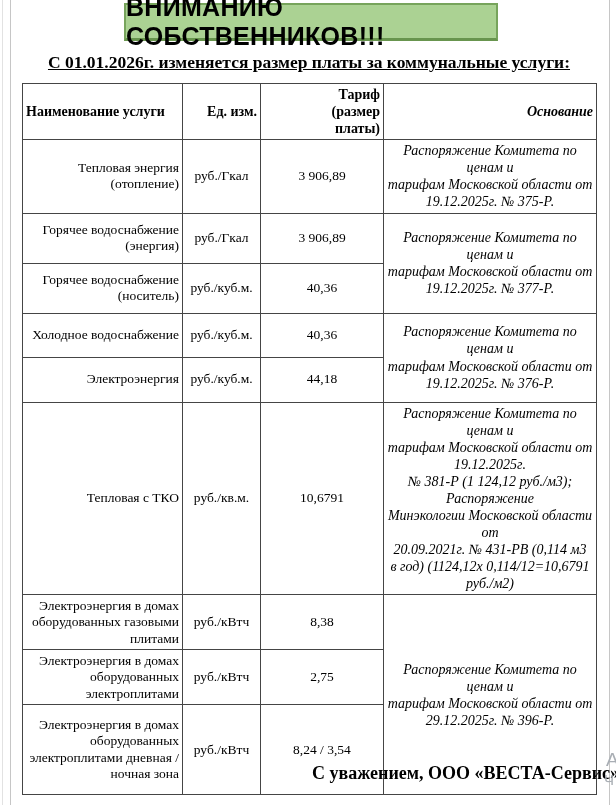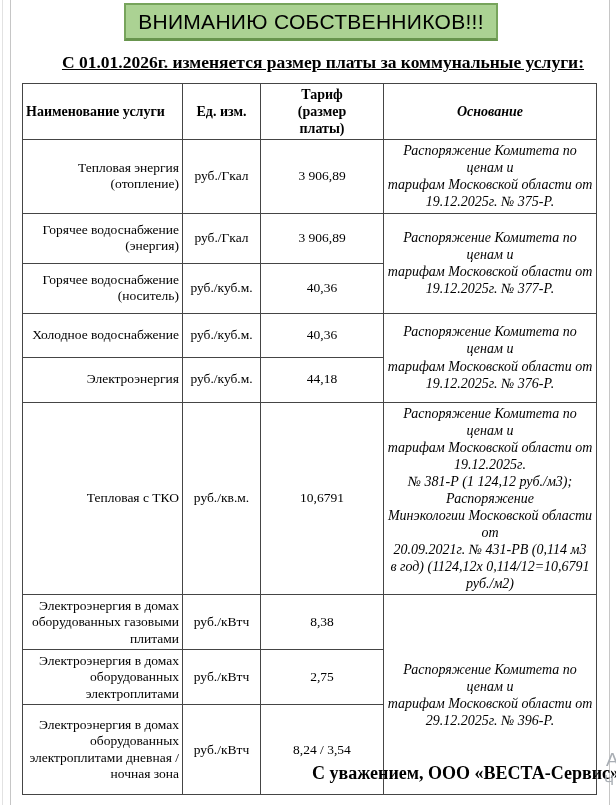--- a/index.html
+++ b/index.html
@@ -18,28 +18,28 @@
 
   .banner {
     position: absolute;
     left: 124px; top: 3px;
     width: 370px; height: 33px;
     background: #abd293;
     border: 2px solid #77a45c;
     border-bottom: 3px solid #68954e;
     display: flex; align-items: center; justify-content: center;
     font-family: "Liberation Sans", sans-serif;
-    font-weight: 400;
-    font-size: 21px;
+    font-weight: 700;
+    font-size: 25px;
     letter-spacing: 0.3px;
   }
 
   .subtitle {
     position: absolute;
-    left: 36px; top: 52px;
+    left: 22px; top: 52px;
     width: 574px;
     text-align: center;
     font-weight: 700;
     font-size: 17.5px;
     text-decoration: underline;
   }
 
   table.tariffs {
     position: absolute;
     left: 22px; top: 83px;
@@ -65,21 +65,21 @@
   tr.r1 { height: 62px; }
   tr.r2 { height: 50px; }
   tr.r3 { height: 50px; }
   tr.r4 { height: 44px; }
   tr.r5 { height: 45px; }
   tr.r6 { height: 156px; }
   tr.r7 { height: 55px; }
   tr.r8 { height: 55px; }
   tr.r9 { height: 90px; }
 
-  th.hdr { font-weight: 700; font-size: 14px; text-align: center; }
+  th.hdr { font-weight: 700; font-size: 14px; text-align: right; }
   th.hdr.service { text-align: left; }
   th.hdr.basis { font-style: italic; }
 
   td.service { text-align: right; }
   td.unit, td.tariff { text-align: center; }
   td.basis {
     text-align: center;
     font-style: italic;
     font-size: 14px;
     line-height: 1.3;

